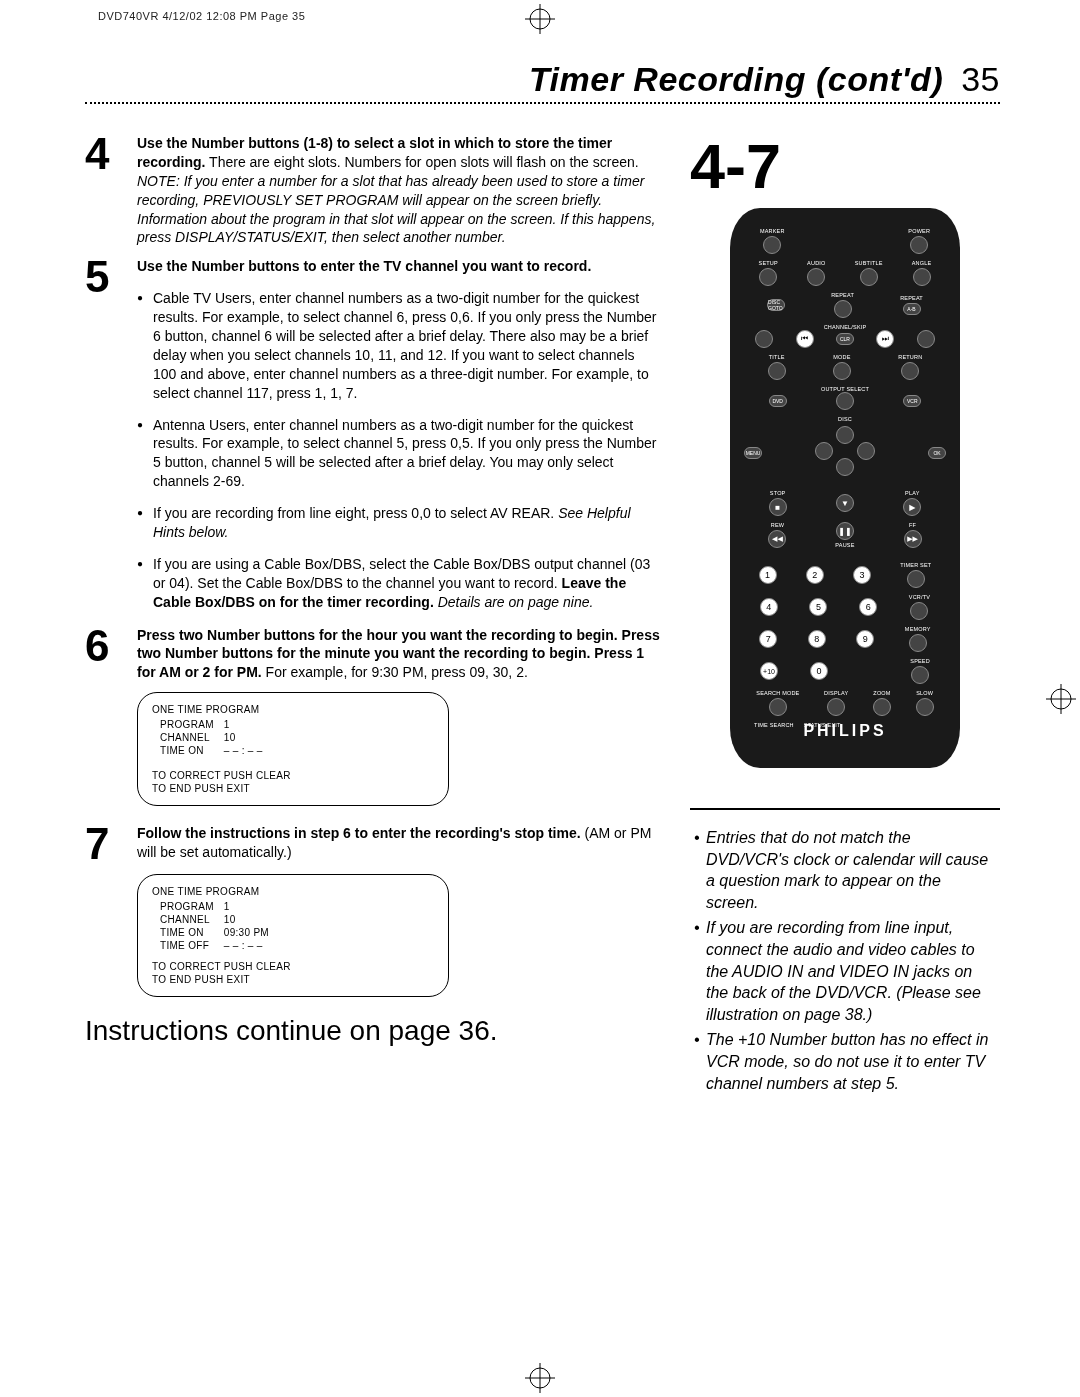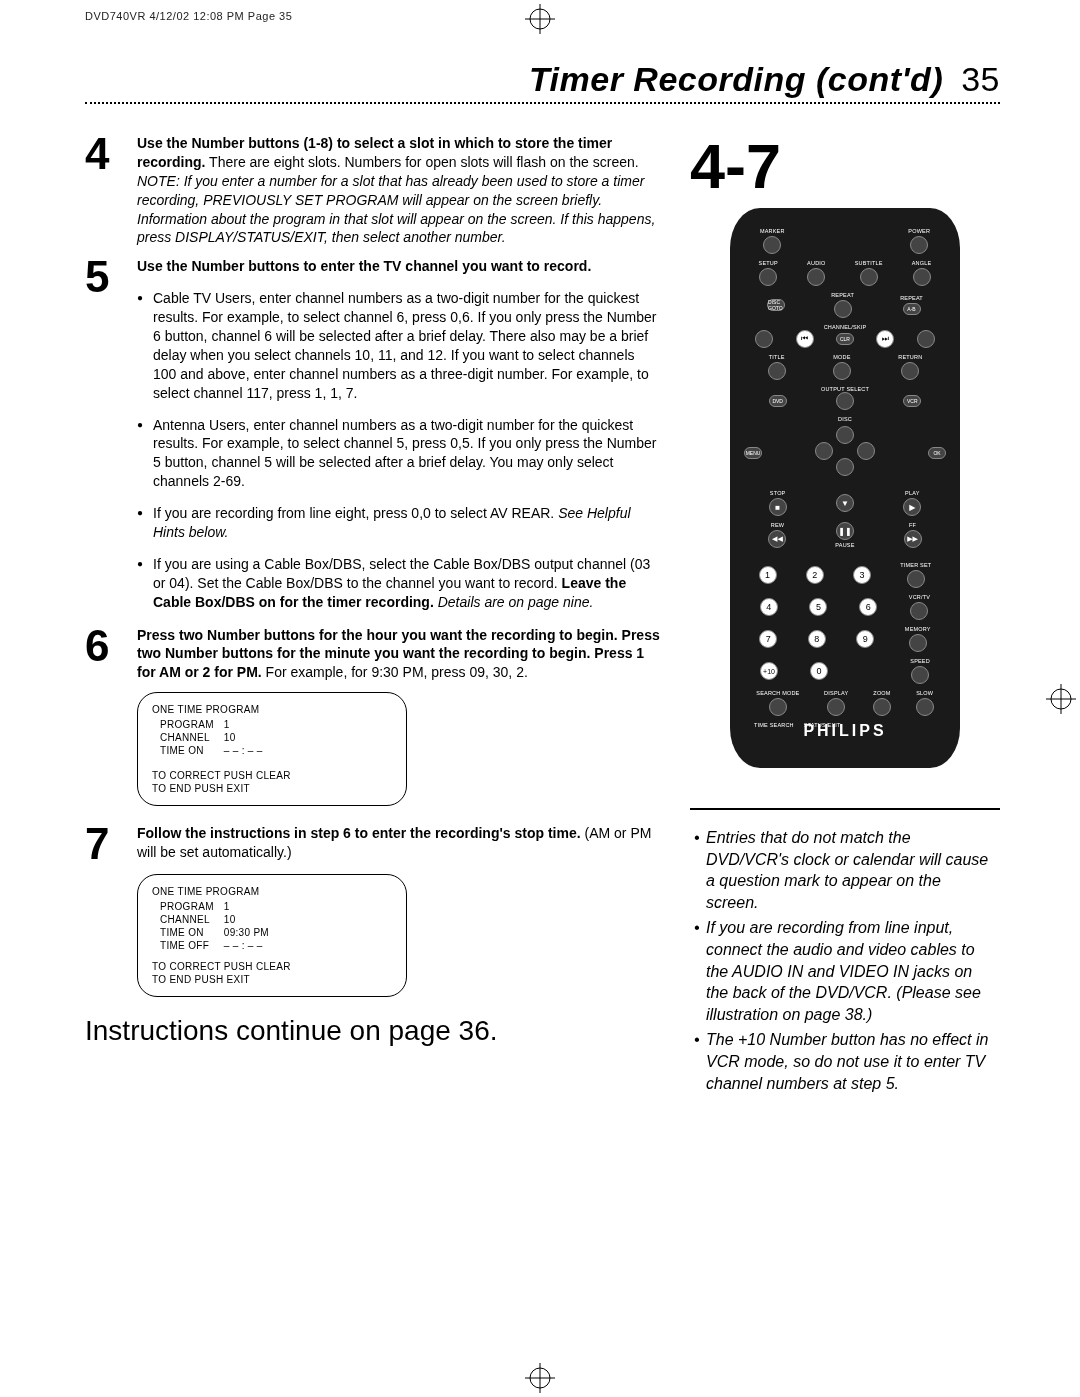--- a/index.html
+++ b/index.html
@@ -6,21 +6,21 @@
   body {
     font-family: "Helvetica Neue", Arial, sans-serif;
     background: #fff;
     width: 1080px;
     height: 1397px;
     position: relative;
     color: #000;
   }
   .print-header {
     position: absolute;
-    top: 10px; left: 85px;
+    top: 10px; left: 98px;
     font-size: 11px;
     letter-spacing: 0.5px;
     color: #222;
   }
   .crop-mark {
     position: absolute;
     width: 30px; height: 30px;
   }
   .crop-mark svg { display:block; }
   .page {
@@ -86,21 +86,21 @@
     content: "●";
     position: absolute;
     left: 0; top: 0;
     font-size: 10px;
     line-height: 18px;
   }
   .screen-box {
     margin-left: 52px;
     margin-top: 8px;
     margin-bottom: 18px;
-    width: 270px;
+    width: 312px;
     border: 1px solid #000;
     border-radius: 20px;
     padding: 10px 14px 10px 14px;
     font-size: 10px;
     line-height: 1.3;
     letter-spacing: 0.3px;
   }
   .screen-box table { border-collapse: collapse; margin-left: 8px; margin-top:2px;}
   .screen-box td { padding: 0 10px 0 0; font-size:10px;}
   .continue {

